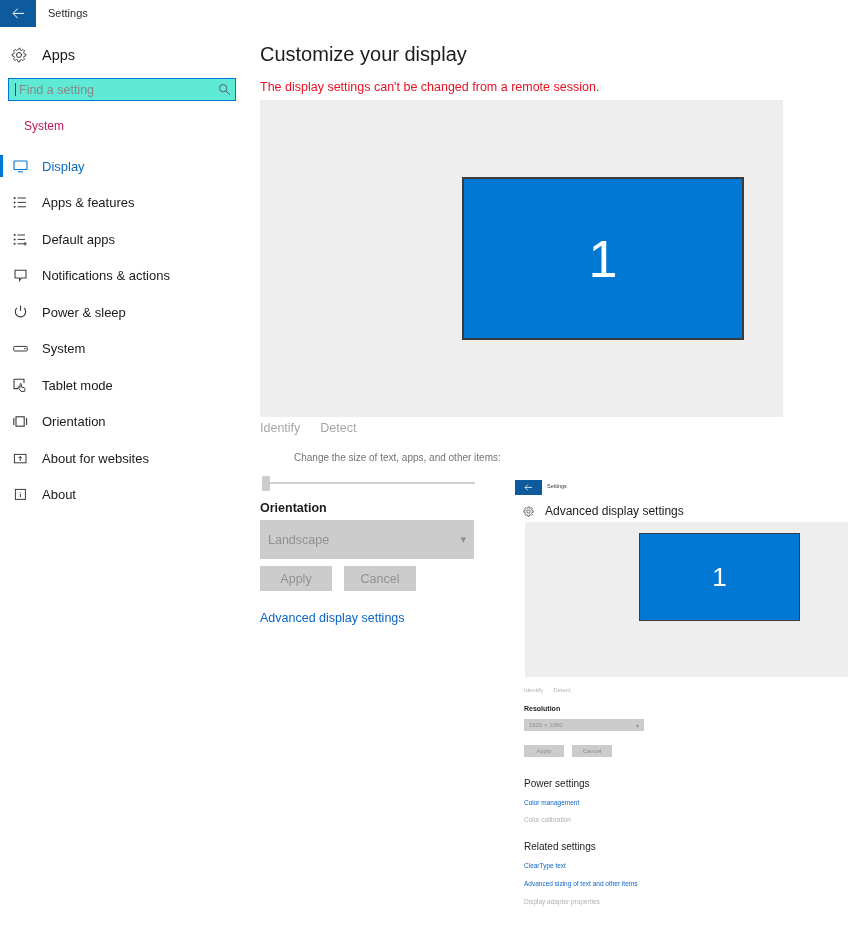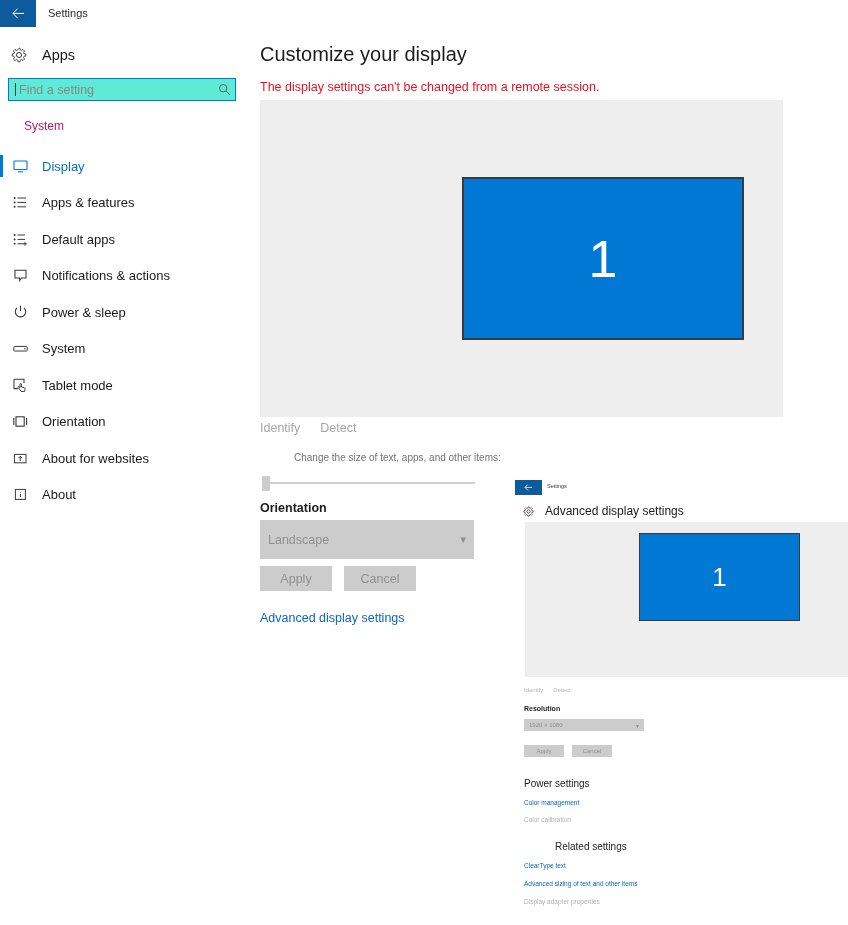--- a/index.html
+++ b/index.html
@@ -175,21 +175,21 @@
 
   .ov-btnrow { position: absolute; left: 9px; top: 269px; display: flex; gap: 8px; }
   .ov-btn {
     width: 40px; height: 12px; background: #cccccc;
     display: flex; align-items: center; justify-content: center;
     font-size: 6px; color: #909090;
   }
 
   .ov-sec { position: absolute; left: 9px; font-size: 10px; color: #1c1c1c; }
   .ov-sec.s1 { top: 302px; }
-  .ov-sec.s2 { top: 365px; margin-left: 31px; }
+  .ov-sec.s2 { top: 365px; }
   .ov-link { position: absolute; left: 9px; font-size: 6.5px; color: #0a64c8; cursor: pointer; }
   .ov-link.dis { color: #b0b0b0; cursor: default; }
   .ov-l1 { top: 323px; }
   .ov-l2 { top: 340px; }
   .ov-l3 { top: 386px; }
   .ov-l4 { top: 404px; }
   .ov-l5 { top: 422px; }
 </style>
 </head>
 <body>

